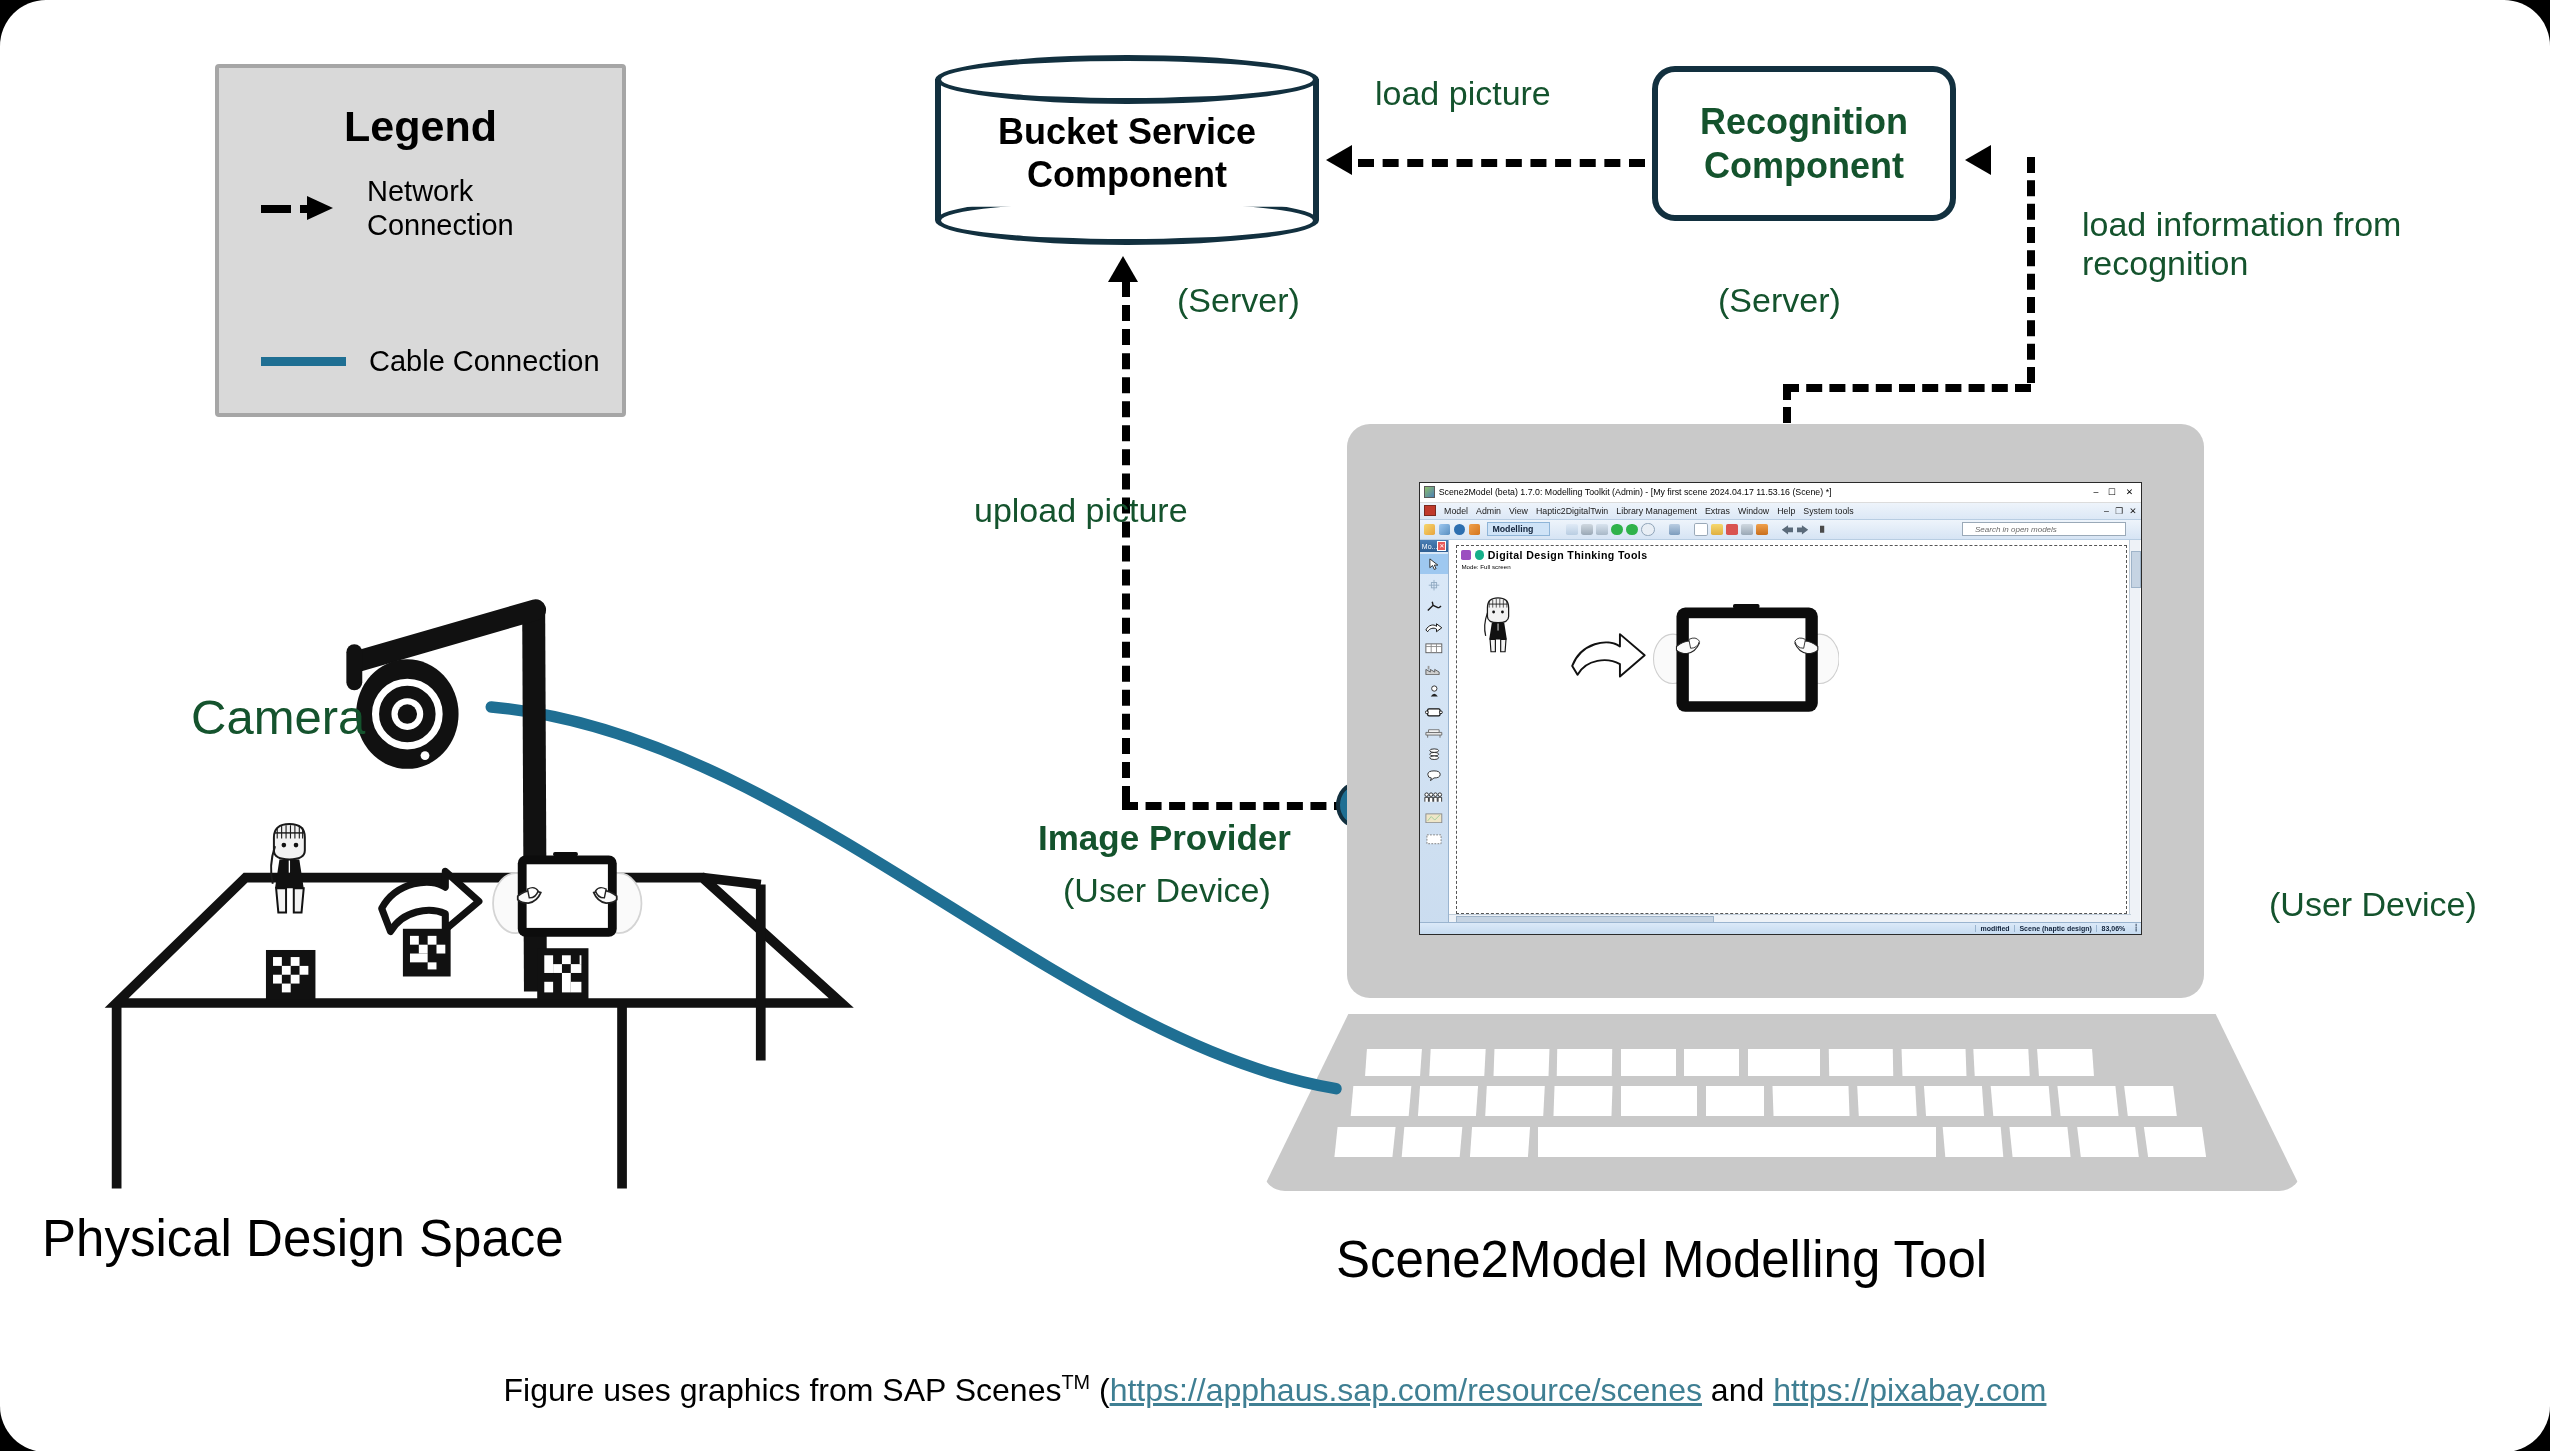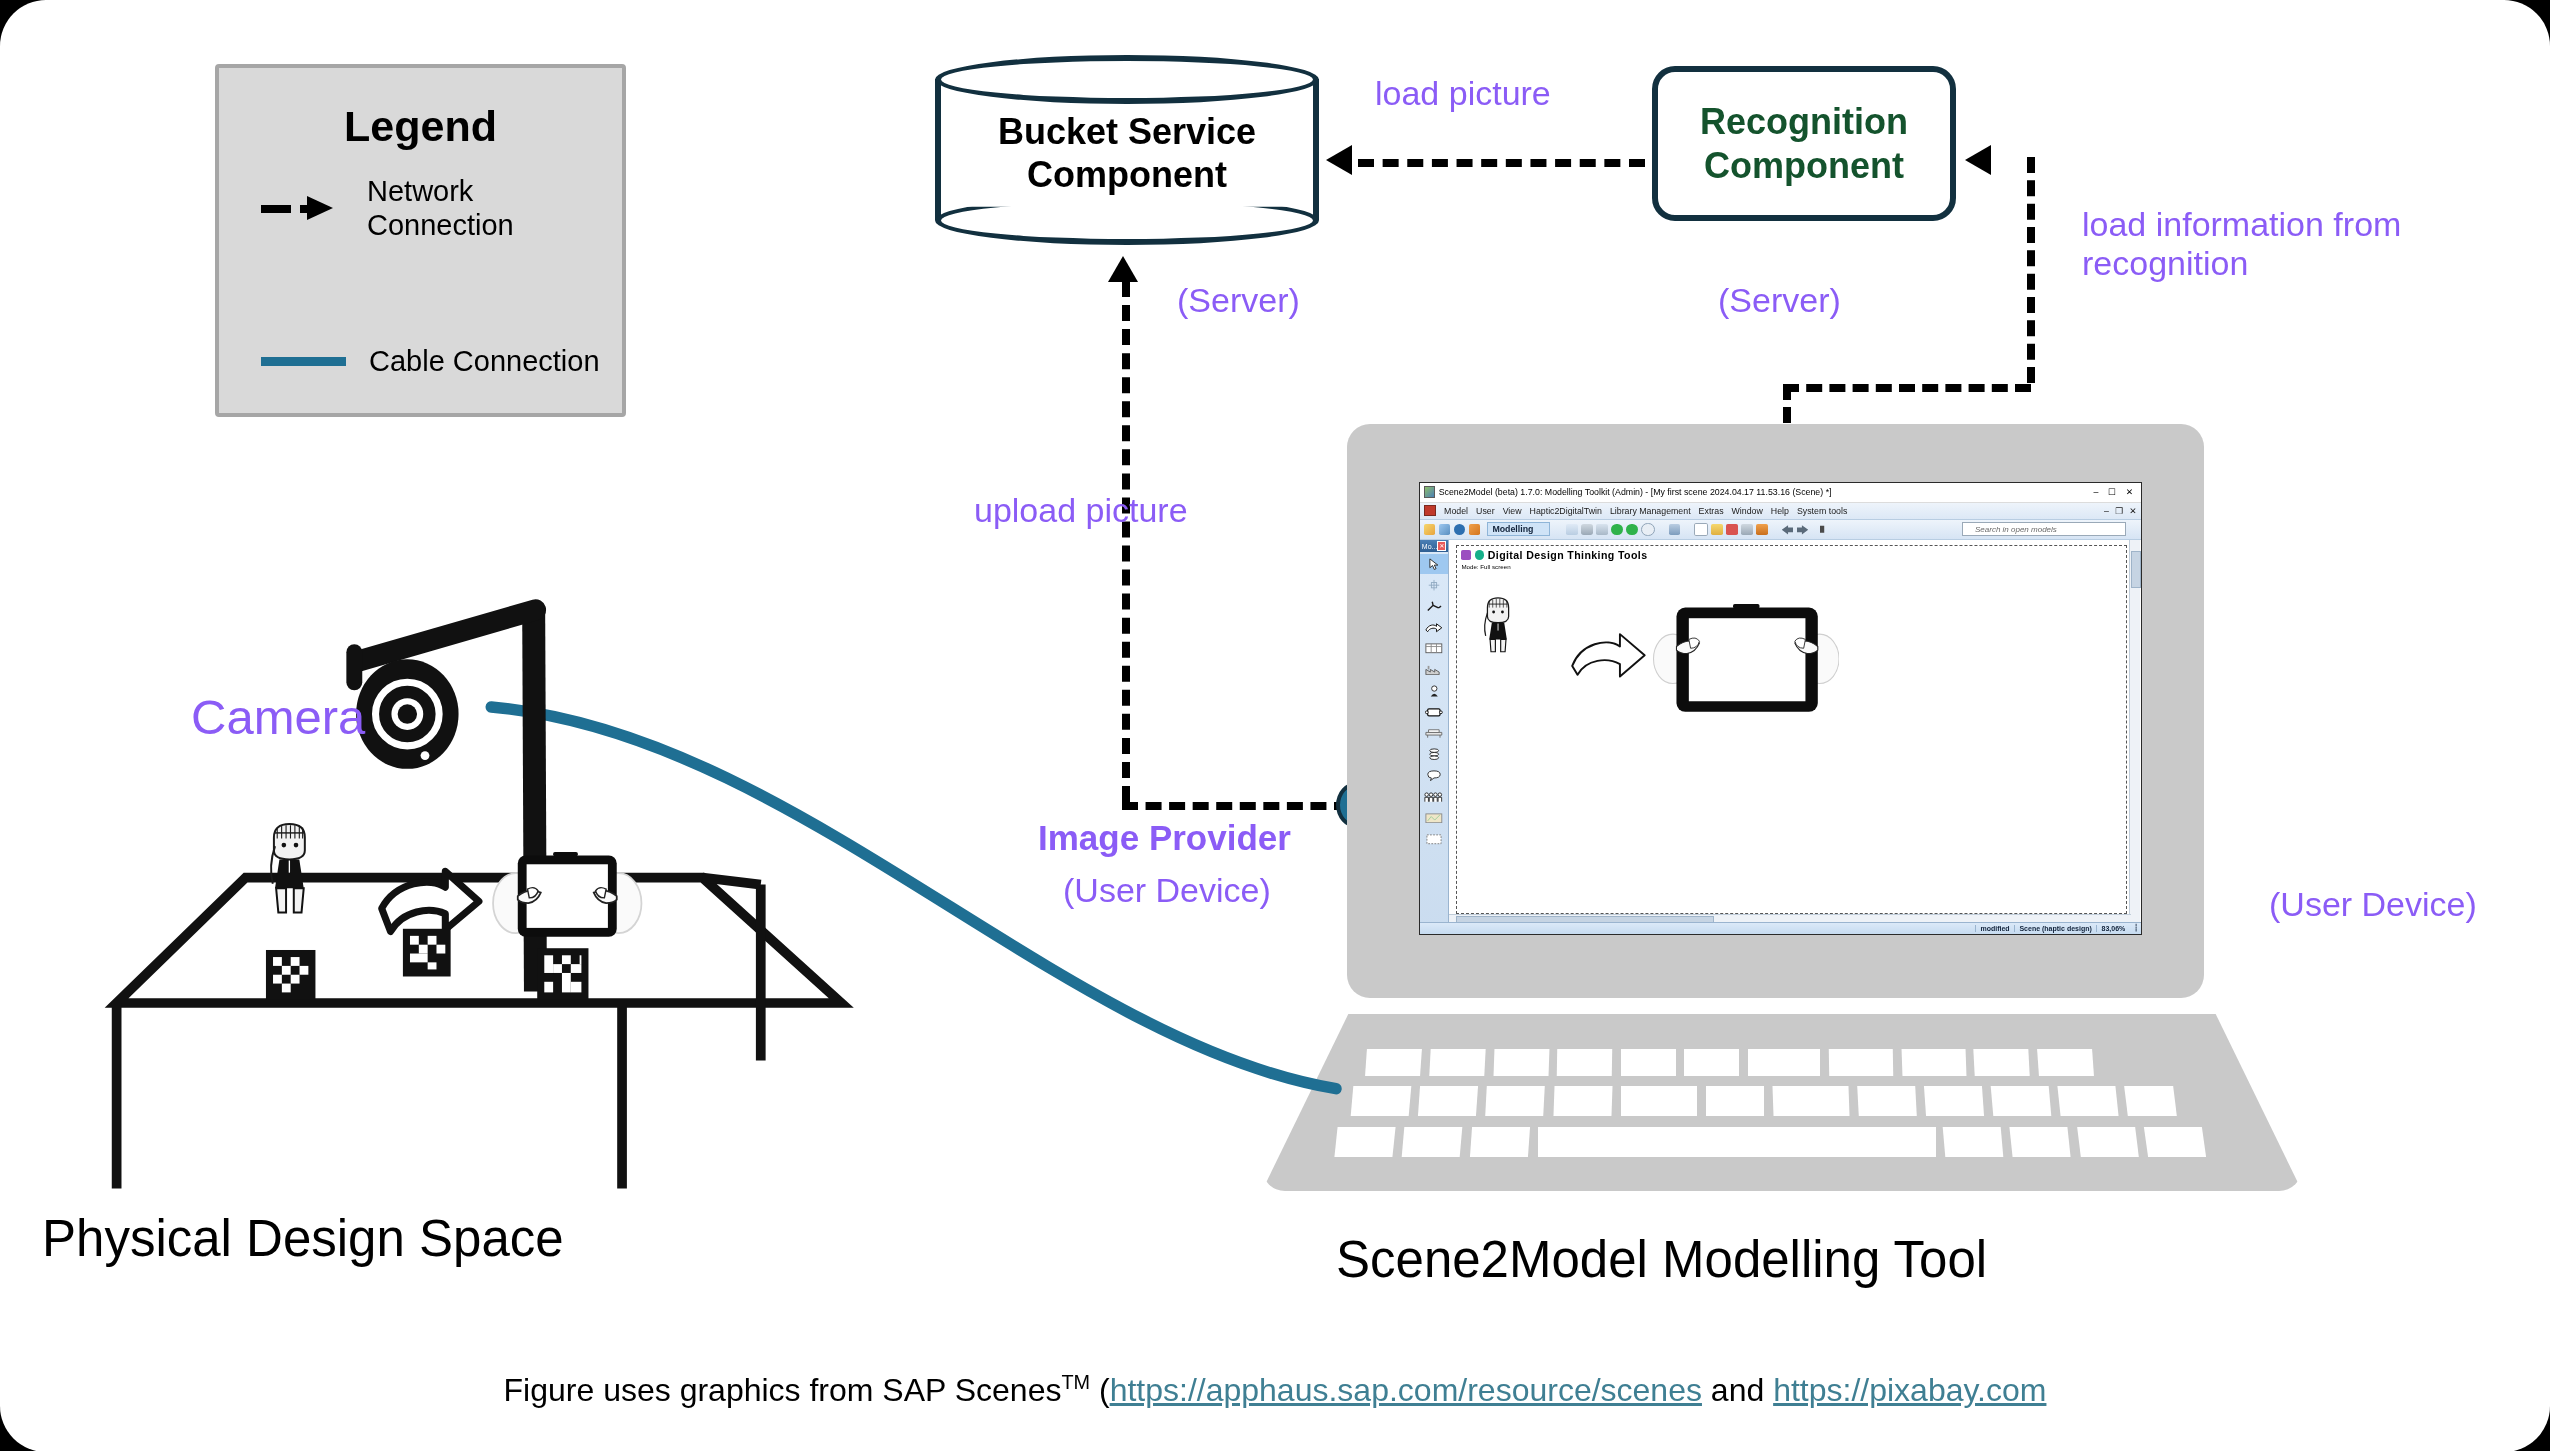--- a/index.html
+++ b/index.html
@@ -26,21 +26,21 @@
   .lg-dash .seg{position:absolute;top:4.4px;left:0;width:30px;height:8px;background:#000;}
   .lg-dash .head{
     position:absolute;top:-4.4px;left:46px;width:0;height:0;
     border-top:12.4px solid transparent;border-bottom:12.4px solid transparent;
     border-left:26.5px solid #000;
   }
   .lg-dash .stem{position:absolute;top:4.4px;left:39px;width:14px;height:8px;background:#000;}
   .lg-solid{width:85px;height:8.8px;background:#1f6f93;}
 
   
-  .dlabel{font-size:34px;color:#8b5cf6;}
+  .dlabel{font-size:34px;color:#14532d;}
   .dlabel.b{font-weight:bold;font-size:35px;}
 
   
   #bucket{left:935px;top:55px;width:384px;height:190px;}
   #bucket .body{
     position:absolute;left:0;top:24px;width:100%;height:141px;box-sizing:border-box;
     border-left:6.2px solid #12303f;border-right:6.2px solid #12303f;background:#fff;
   }
   #bucket .top{
     position:absolute;left:0;top:0;width:100%;height:49px;box-sizing:border-box;
@@ -272,21 +272,21 @@
       <span class="wbtns">
         <span>–</span>
         <span>☐</span>
         <span>✕</span>
       </span>
     </div>
 
     <div id="app-menu">
       <span style="width:9.7px;height:9.7px;background:#c0392b;border:0.9px solid #7a2a20;display:inline-block;"></span>
       <span class="mi">Model</span>
-      <span class="mi">User</span>
+      <span class="mi">Admin</span>
       <span class="mi">View</span>
       <span class="mi">Haptic2DigitalTwin</span>
       <span class="mi">Library Management</span>
       <span class="mi">Extras</span>
       <span class="mi">Window</span>
       <span class="mi">Help</span>
       <span class="mi">System tools</span>
       <span class="mr">
         <span>–</span>
         <span>❐</span>

